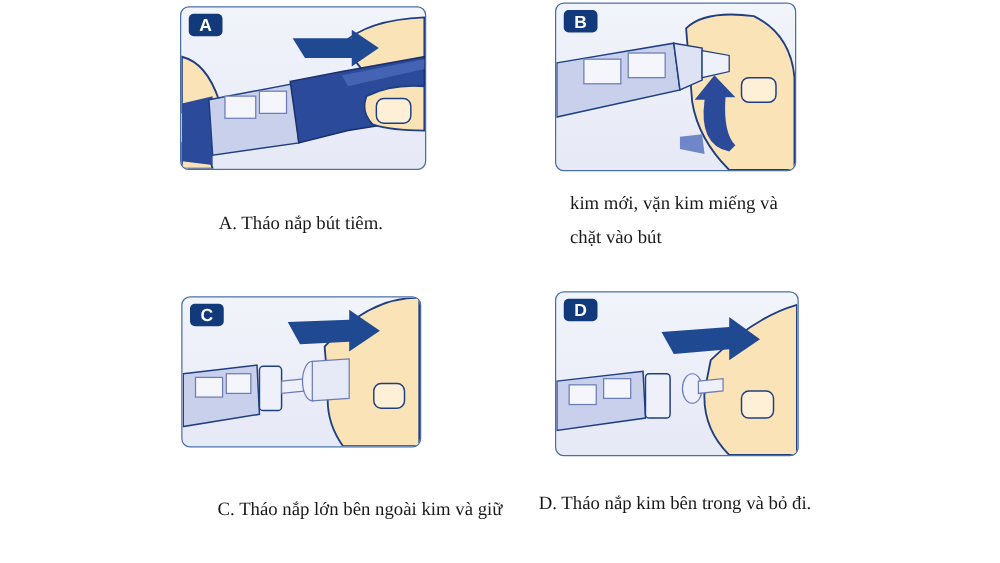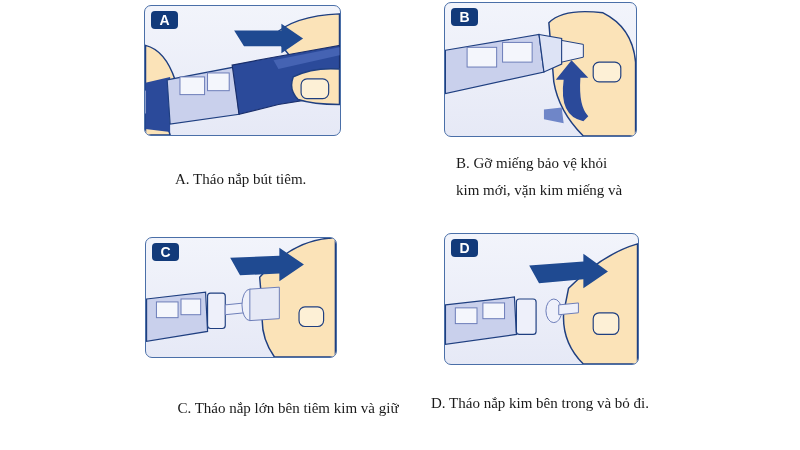--- a/index.html
+++ b/index.html
@@ -53,41 +53,41 @@
     <rect x="22" y="45" width="30" height="20" fill="#f4f6fc" stroke="#6b7cb8"></rect>
     <rect x="58" y="40" width="30" height="20" fill="#f4f6fc" stroke="#6b7cb8"></rect>
     <path d="M95 32 L118 36 L118 62 L100 70 Z" fill="#dde3f5" stroke="#1f3f80" stroke-width="1.2"></path>
     <path d="M118 38 L140 42 L140 55 L118 60 Z" fill="#eef0fa" stroke="#1f3f80" stroke-width="1"></path>
     <rect x="150" y="60" width="28" height="20" rx="6" fill="#fdf0d6" stroke="#1f3f80" stroke-width="1.2"></rect>
     <path d="M140 120 Q115 115 120 78 L112 78 L128 58 L145 76 L137 76 Q135 105 145 115 Z" fill="#2b4a9a"></path>
     <path d="M100 108 L118 106 L120 122 L100 118 Z" fill="#6f86c8"></path>
   </svg>
 </div>
 <div class="caption" id="capB">
-  <div>B. Gỡ miếng bảo vệ khỏi</div>
   <div>kim mới, vặn kim miếng và</div>
+  <div>chặt vào bút</div>
 </div>
 
 <div class="panel" id="pC">
   <div class="badge">C</div>
   <svg viewBox="0 0 192 121">
     <path d="M115 40 Q150 0 192 0 L192 121 L130 121 Q115 100 118 75 Z" fill="#fbe3b8" stroke="#1f3f80" stroke-width="1.5"></path>
     <path d="M0 62 L60 55 L62 95 L0 105 Z" fill="#c9d0ec" stroke="#1f3f80" stroke-width="1.2"></path>
     <rect x="10" y="65" width="22" height="16" fill="#f4f6fc" stroke="#6b7cb8"></rect>
     <rect x="35" y="62" width="20" height="16" fill="#f4f6fc" stroke="#6b7cb8"></rect>
     <rect x="62" y="56" width="18" height="36" rx="3" fill="#eef0fa" stroke="#1f3f80" stroke-width="1.2"></rect>
     <path d="M80 68 L100 66 L100 76 L80 78 Z" fill="#eef0fa" stroke="#6b7cb8"></path>
     <ellipse cx="105" cy="68" rx="8" ry="16" fill="#eef0fa" stroke="#6b7cb8"></ellipse>
     <path d="M105 52 L135 50 L135 82 L105 84 Z" fill="#e6e9f6" stroke="#6b7cb8"></path>
     <rect x="155" y="70" width="25" height="20" rx="6" fill="#fdf0d6" stroke="#1f3f80" stroke-width="1.2"></rect>
     <path d="M85 20 L135 18 L135 10 L160 27 L135 44 L135 36 L95 38 Z" fill="#1f4a91"></path>
   </svg>
 </div>
 <div class="caption" id="capC">
-  <div>C. Tháo nắp lớn bên tiêm kim và giữ</div>
+  <div>C. Tháo nắp lớn bên ngoài kim và giữ</div>
 </div>
 
 <div class="panel" id="pD">
   <div class="badge">D</div>
   <svg viewBox="0 0 195 132">
     <path d="M125 55 Q160 20 195 10 L195 132 L140 132 Q118 110 120 80 Z" fill="#fbe3b8" stroke="#1f3f80" stroke-width="1.5"></path>
     <path d="M0 72 L70 64 L72 102 L0 112 Z" fill="#c9d0ec" stroke="#1f3f80" stroke-width="1.2"></path>
     <rect x="10" y="75" width="22" height="16" fill="#f4f6fc" stroke="#6b7cb8"></rect>
     <rect x="38" y="70" width="22" height="16" fill="#f4f6fc" stroke="#6b7cb8"></rect>
     <rect x="72" y="66" width="20" height="36" rx="3" fill="#eef0fa" stroke="#1f3f80" stroke-width="1.2"></rect>

